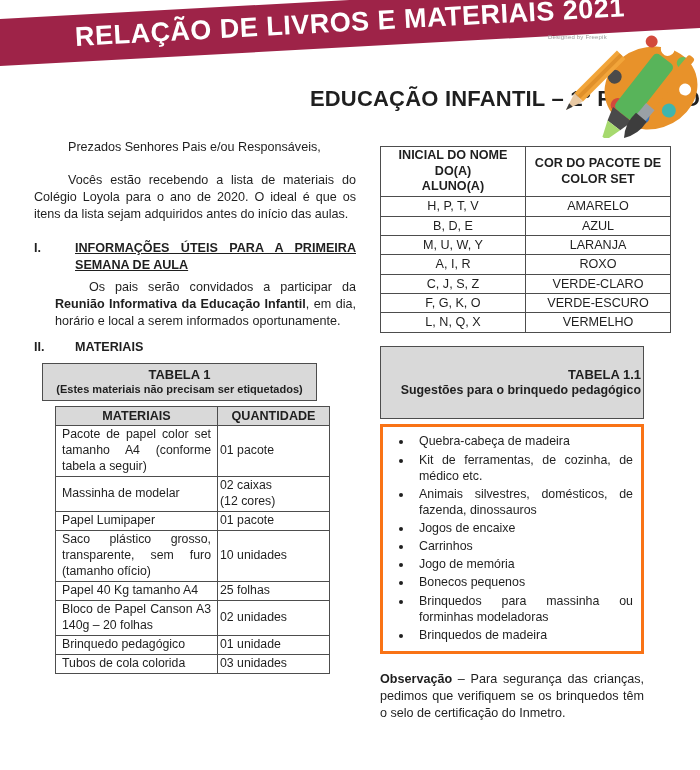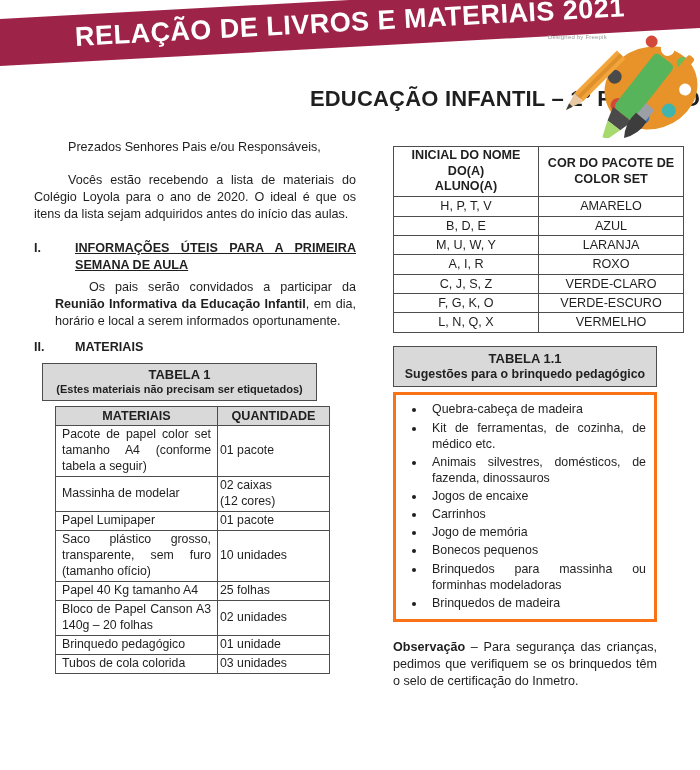--- a/index.html
+++ b/index.html
@@ -24,21 +24,21 @@
   }
   
   .illustration { position:absolute; top:8px; right:0; z-index:1; }
   
   .page-title {
     position:absolute; top:86px; left:0; width:700px; text-align:right;
     font-size:22px; font-weight:bold; letter-spacing:.2px;
   }
   
   .col-left  { position:absolute; left:34px;  top:139px; width:322px; font-size:12.6px; line-height:1.36; }
-  .col-right { position:absolute; left:393px; top:146px; width:264px; font-size:12.6px; line-height:1.3; }
+  .col-right { position:absolute; left:380px; top:146px; width:264px; font-size:12.6px; line-height:1.3; }
   p.indent { text-indent:34px; }
   p.just   { text-align:justify; }
   .salutation { margin-bottom:16px; }
   .intro-par  { margin-bottom:16px; }
   .sec-head { display:flex; font-weight:bold; margin-bottom:4px; }
   .sec-num  { width:41px; flex:none; }
   .sec-title{ flex:1; text-align:justify; }
   .underlined { text-decoration:underline; }
   .sec-par { margin-left:21px; margin-bottom:9px; }
   .sec1-head { margin-bottom:5px; }
@@ -58,21 +58,21 @@
   .materials-table th {
     background:#d9d9d9; font-weight:bold; text-align:center; padding:1px 2px; font-size:12.6px;
   }
   .materials-table td.mat { text-align:justify; padding:1px 6px; width:162px; }
   .materials-table td.qty { text-align:left; padding:1px 2px; }
   .colorset-table { width:291px; font-size:12.6px; }
   .colorset-table th { font-weight:bold; text-align:center; padding:1px 2px; line-height:1.25; }
   .colorset-table td { text-align:center; padding:1px 2px; }
   .pre { white-space:pre-line; }
   
-  .tabela11-box { margin-top:13px; line-height:1.25; padding:4px 2px; }
+  .tabela11-box { margin-top:13px; line-height:1.25; padding:20px 2px;text-align:right; }
   .tabela11-box .t2 { font-size:12.4px; }
   .suggestion-box {
     border:3px solid #f97316; margin-top:5px; padding:6px 8px 6px 0;
   }
   .suggestion-box ul { margin:0; padding-left:30px; list-style:disc; }
   .suggestion-box li { margin-bottom:2px; padding-left:6px; text-align:justify; font-size:12.4px; }
   
   .obs { margin-top:17px; text-align:justify; line-height:1.36; }
   .b { font-weight:bold; }
 </style>

